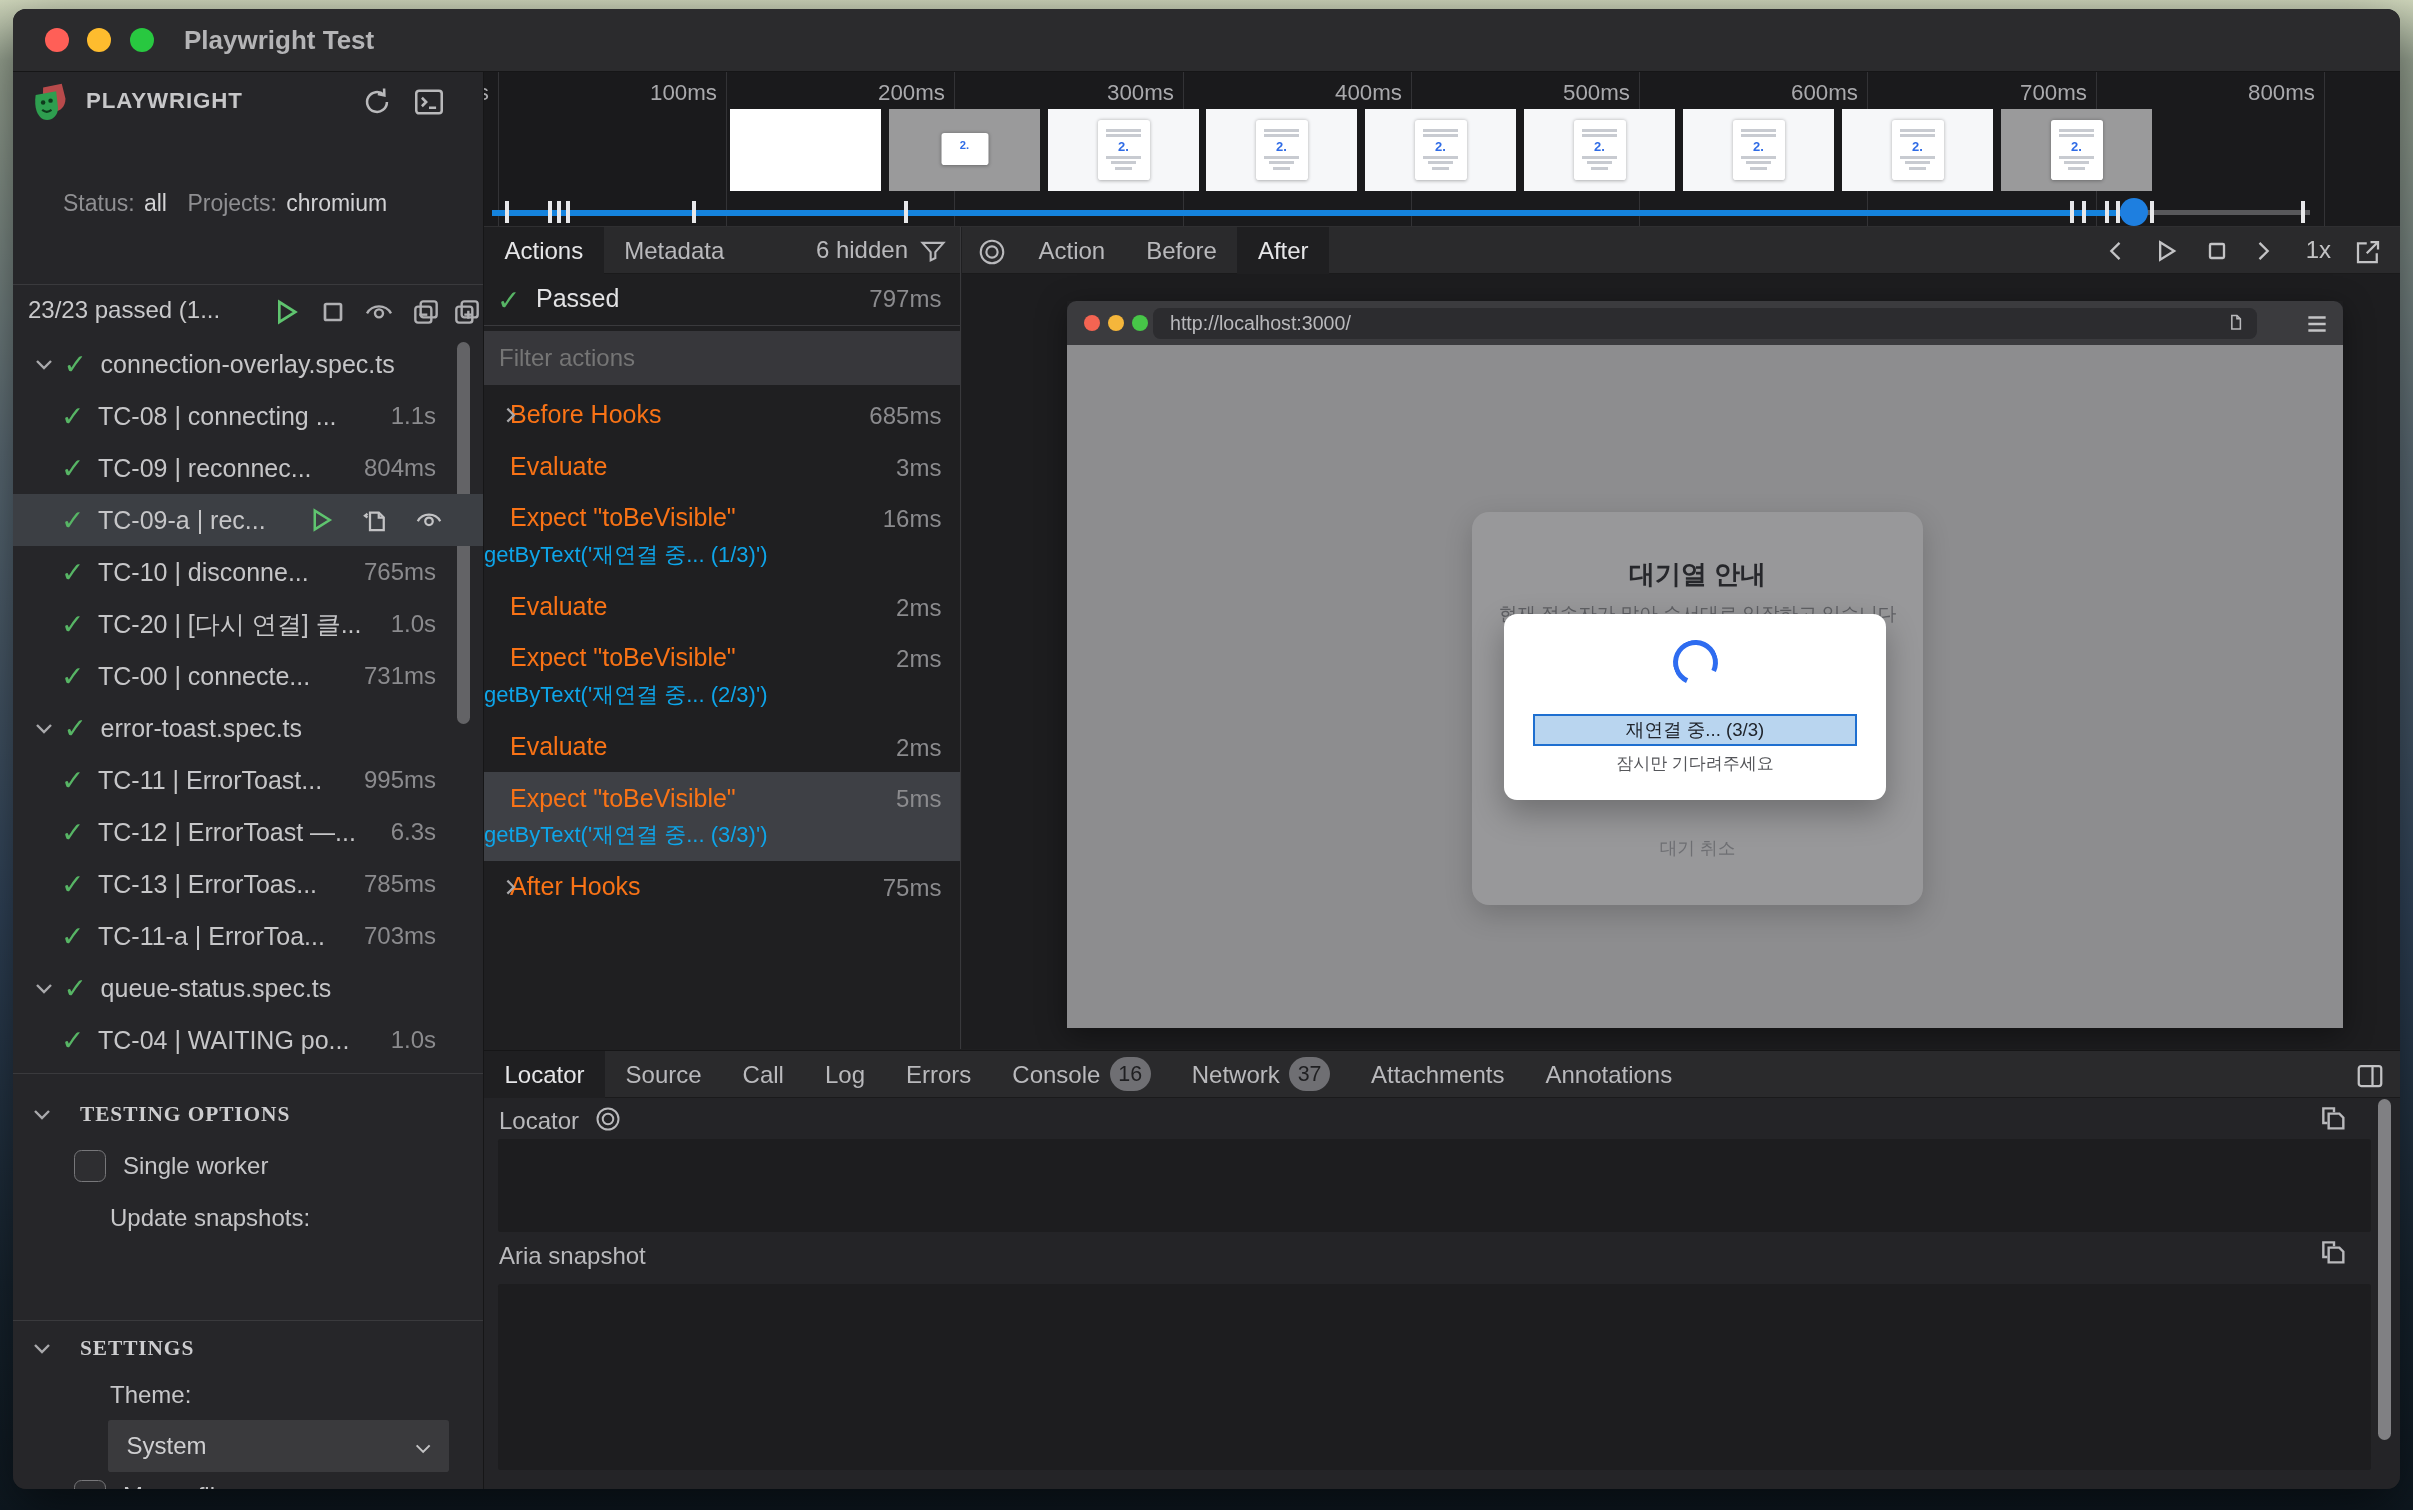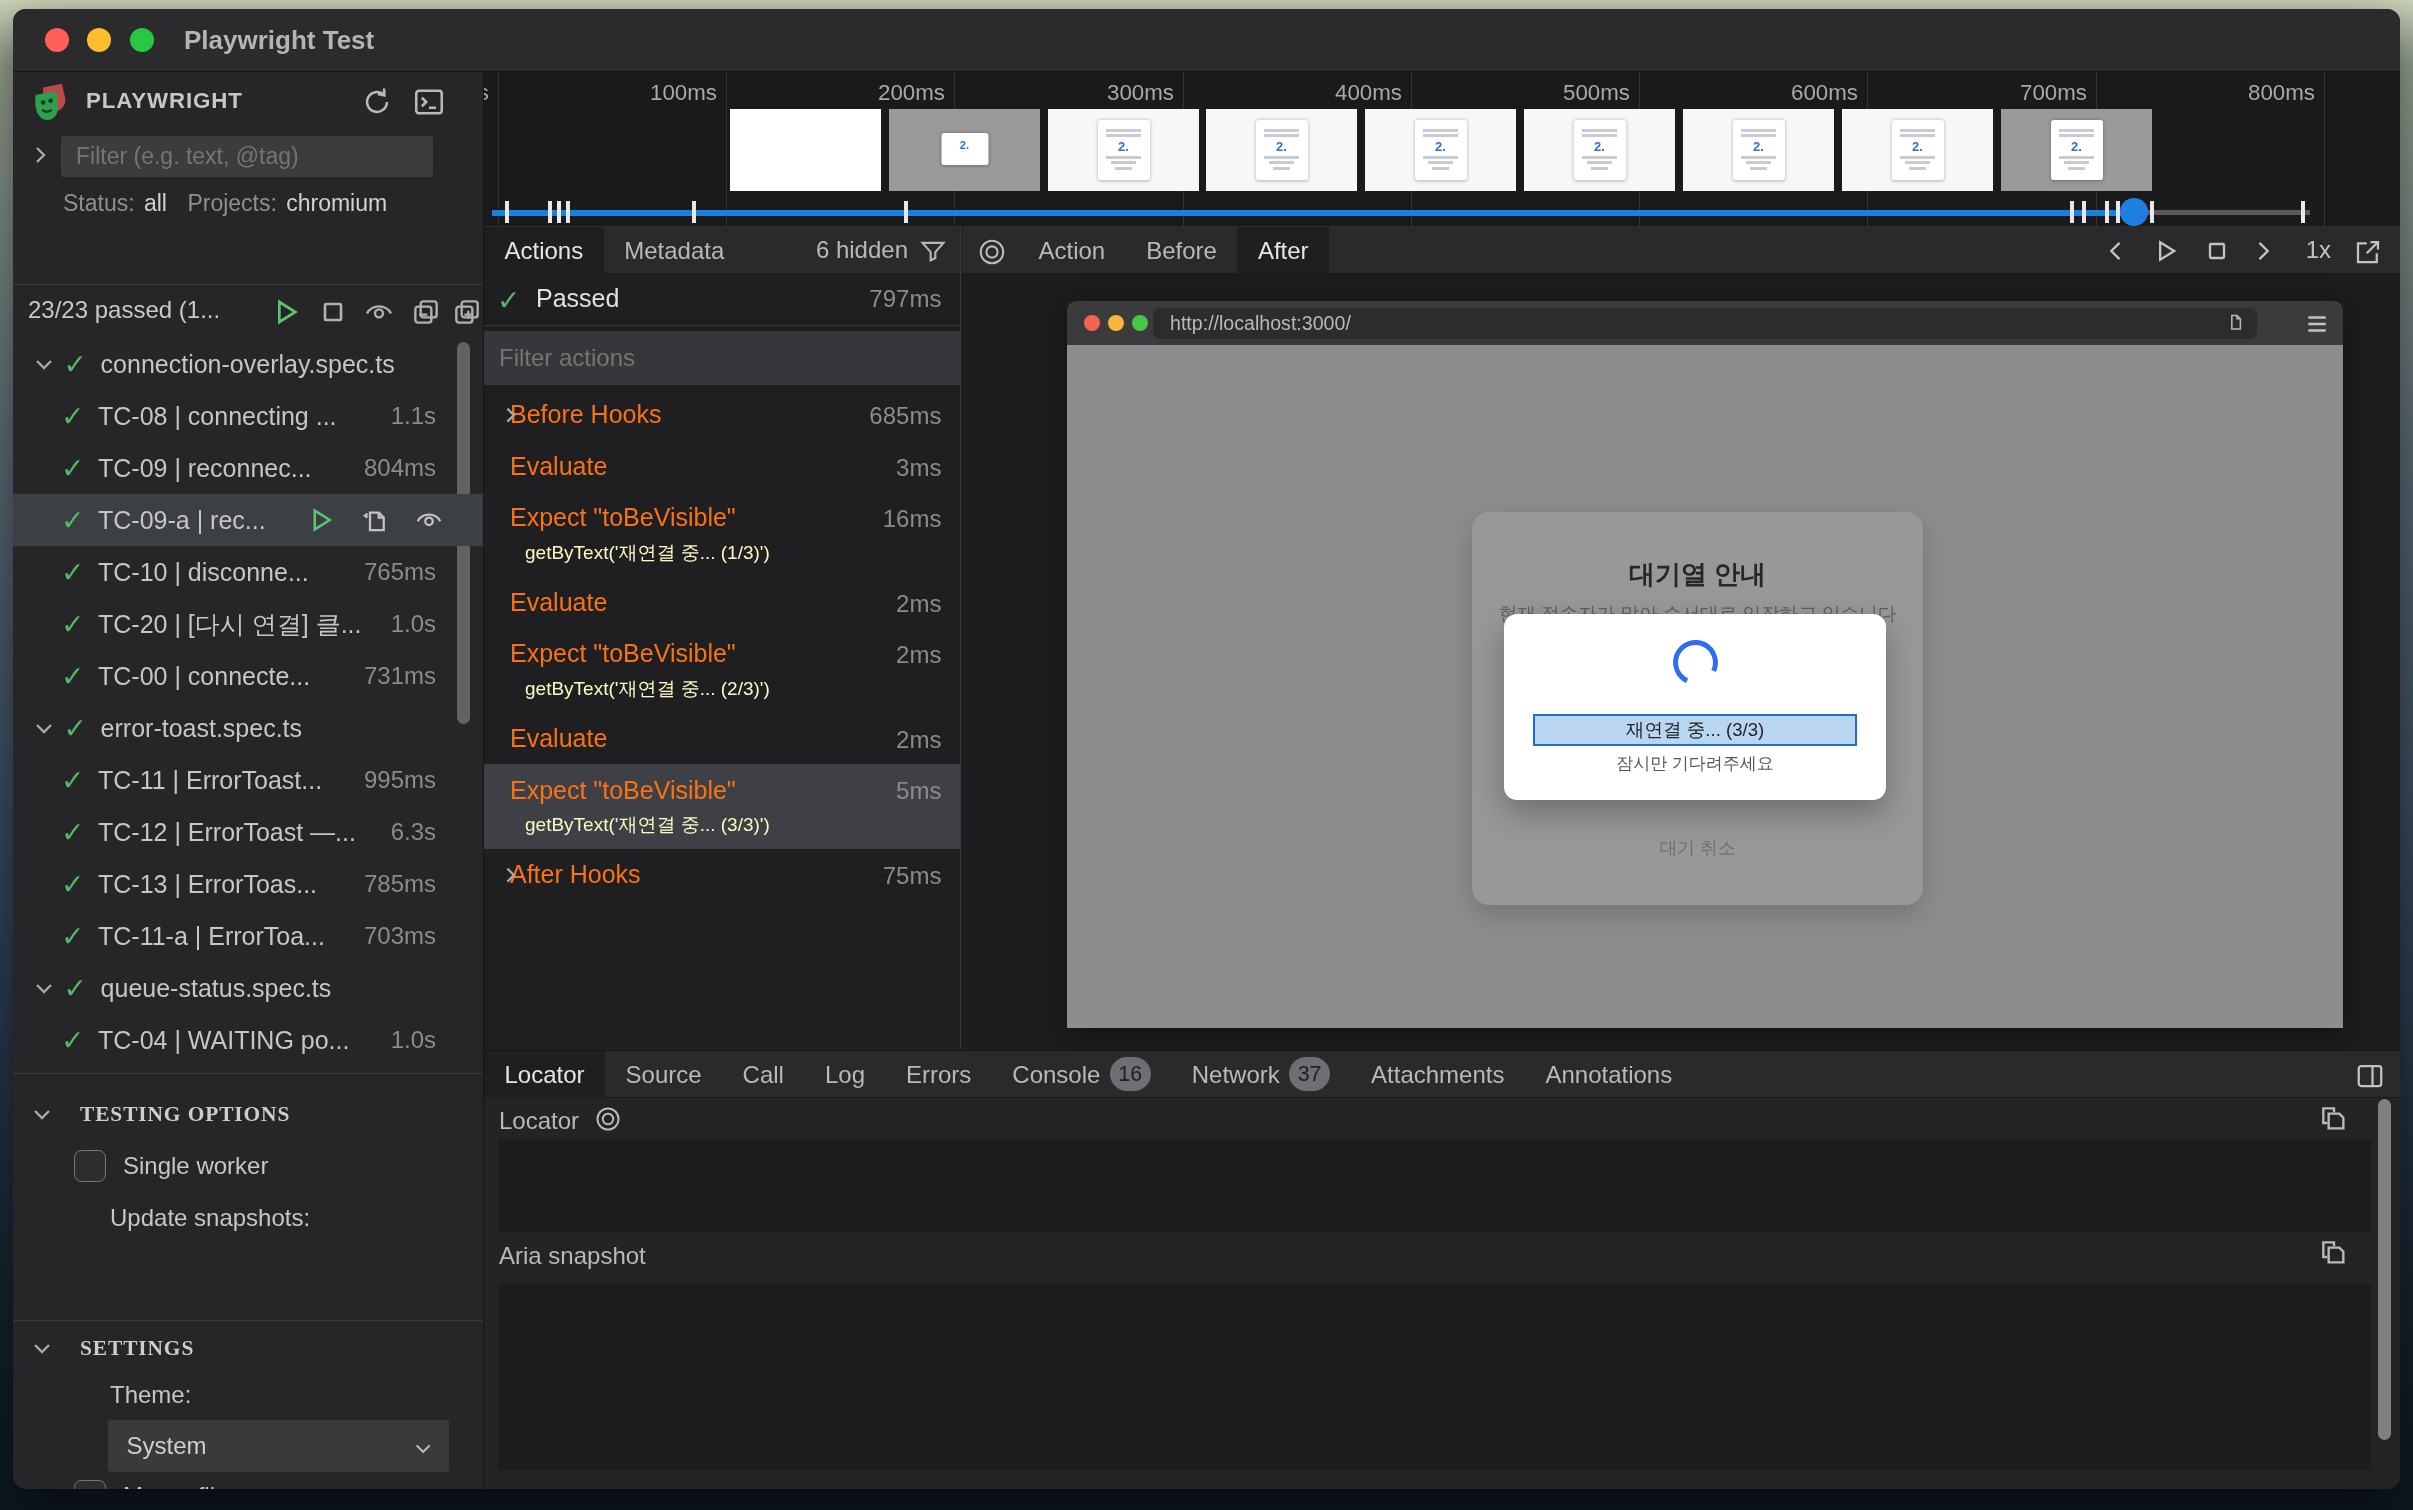--- a/index.html
+++ b/index.html
@@ -85,21 +85,21 @@
   .result-row .rdur { position:absolute; right:18.6px; top:11.2px; font-size:24px; color:#8b8b8e; }
   .afilter { position:absolute; left:0; top:104px; width:100%; height:54px; background:#37373b; border:none; color:#9a9a9d;
     font-size:24px; padding:0 15px; font-family:inherit; }
   .alist { position:absolute; left:0; top:162px; width:100%; bottom:0; overflow:hidden; }
   .arow { position:relative; padding:11.2px 0 11.2px 0; }
   .arow.sel { background:#3e4045; }
   .arow .achev { position:absolute; left:15px; top:15px; display:none; }
   .arow.exp .achev { display:block; }
   .arow .alabel { margin-left:26px; font-size:25px; color:#f97316; }
   .arow .adur { position:absolute; right:18.6px; top:13px; font-size:24px; color:#8b8b8e; }
-  .arow .asub { margin-left:41px; margin-top:7.4px; font-size:19px; color:#fef9c3; display:none; }
+  .arow .asub { margin-top:7.4px; font-size:22px; color:#0ea5e9; display:none; }
   .arow.hassub .asub { display:block; }
   
   .snap-panel { position:absolute; left:478px; top:0; right:0; height:100%; background:#1d1d1f; }
   .snap-toolbar { position:absolute; left:0; top:0; width:100%; height:47px; background:#2a2a2c; border-bottom:0.9px solid #1a1a1b; }
   .snap-toolbar .target { position:absolute; left:15px; top:9.3px; }
   .snap-tabs { position:absolute; left:56px; top:0; }
   .snap-ctrl { position:absolute; top:9.3px; color:#c3c3c5; }
   .speed { position:absolute; top:8.4px; font-size:24px; color:#c3c3c5; }
   .browser { position:absolute; left:105px; top:74px; width:1276px; height:727px; box-shadow:0 7.4px 28px rgba(0,0,0,.4); }
   .chromebar { position:absolute; left:0; top:0; width:100%; height:44px; background:#3b3b3e; border-radius:9.3px 9.3px 0 0; }
@@ -162,28 +162,20 @@
       </span>
       <span class="hicon icon-btn" style="right:37px;">
         <svg width="34" height="34" viewBox="0 0 24 24" fill="none" stroke="#b9b9bb" stroke-width="1.8">
             <rect x="3" y="4" width="18" height="16" rx="2"></rect>
             <path d="M7 9l3 3-3 3"></path>
             <path d="M12 16h5"></path>
           </svg>
       </span>
     </div>
 
-    <div class="filter-row">
-      <span class="filter-chev icon-btn">
-        <svg width="24" height="24" viewBox="0 0 24 24" fill="none" stroke="#a9a9ac" stroke-width="2.4">
-            <path d="M9 5l7 7-7 7"></path>
-          </svg>
-      </span>
-      <input class="filter-input" placeholder="Filter (e.g. text, @tag)" style="">
-    </div>
 
     <div class="status-row">
       <span>Status:</span><span class="val">all</span><span>Projects:</span><span class="val">chromium</span>
     </div>
     <div class="sb-divider" style="top:212px;"></div>
 
     <div class="run-row">
       <span class="summary">23/23 passed (1...</span>
       <span class="hicon icon-btn" style="left:257px;">
         <svg width="32" height="32" viewBox="0 0 24 24" fill="none" stroke="#5fc46f" stroke-width="2">

